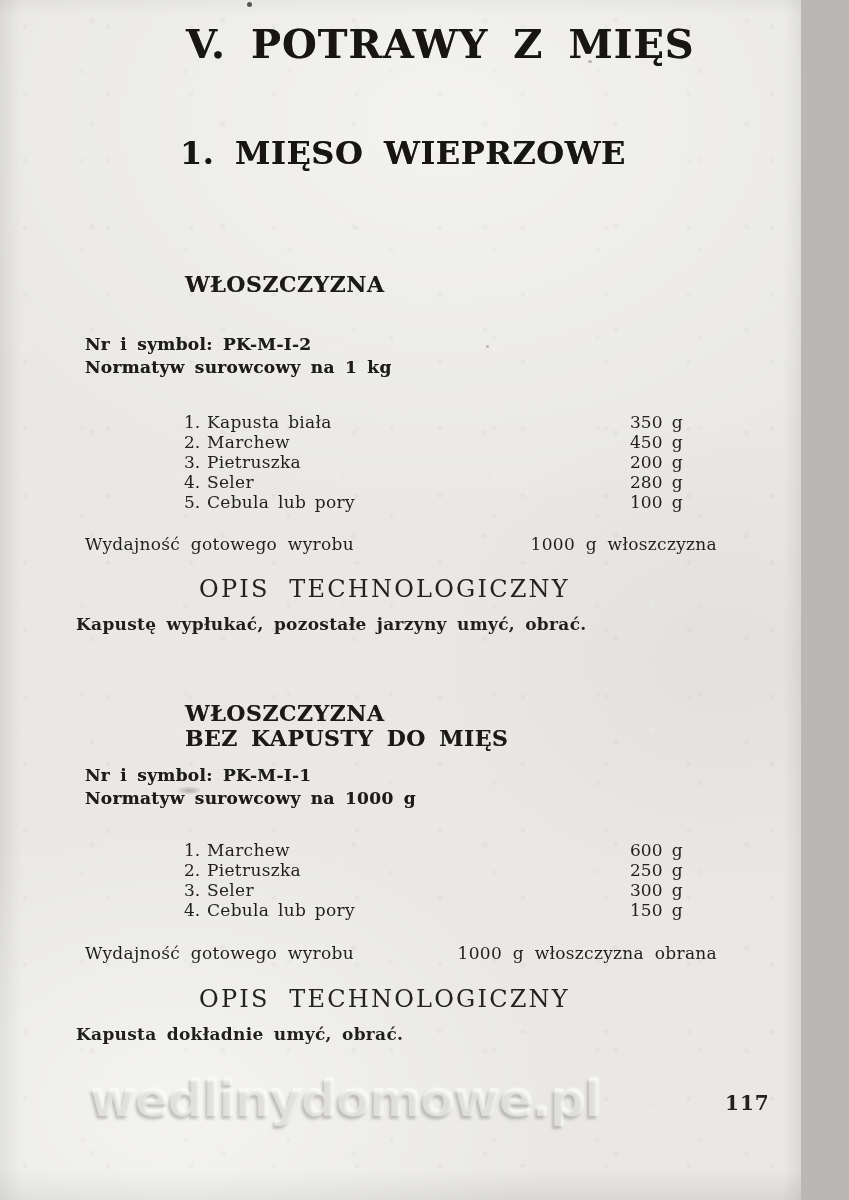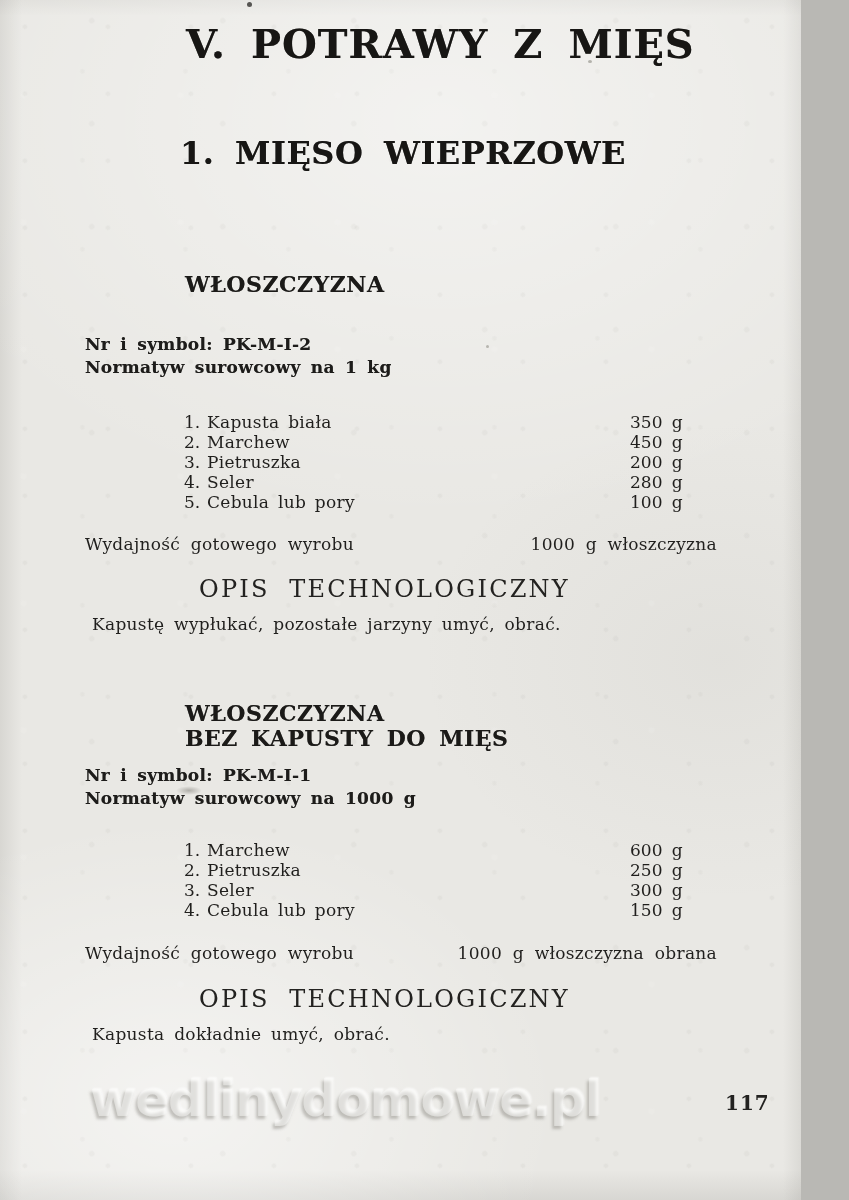--- a/index.html
+++ b/index.html
@@ -56,22 +56,22 @@
   .ing-name{position:absolute;left:207px;letter-spacing:0.3px;word-spacing:3px;}
   .ing-amt{position:absolute;left:630px;word-spacing:4px;}
   .yield-row{left:0;width:100%;font-size:17px;line-height:20px;}
   .yield-label{position:absolute;left:85px;letter-spacing:0.3px;word-spacing:5px;}
   .yield-value{position:absolute;right:84px;letter-spacing:0.3px;word-spacing:5px;}
   .tech-heading{
     left:199px;font-size:24px;color:#232220;
     letter-spacing:2.2px;word-spacing:10px;line-height:22px;
   }
   .tech-text{
-    left:92px;font-size:17px;line-height:20px;
-    letter-spacing:0.3px;word-spacing:4px;
+    left:76px;font-size:17px;line-height:20px;
+    letter-spacing:0.3px;word-spacing:4px;font-weight:bold;
   }
   .page-number{
     left:725px;top:1091px;font-size:20px;font-weight:bold;color:#232220;
     letter-spacing:1px;
   }
   .watermark{
     left:90px;top:1070px;
     font-family:"DejaVu Sans","Liberation Sans",sans-serif;
     font-weight:bold;font-size:50px;letter-spacing:-1px;
     color:rgba(252,252,250,0.5);

